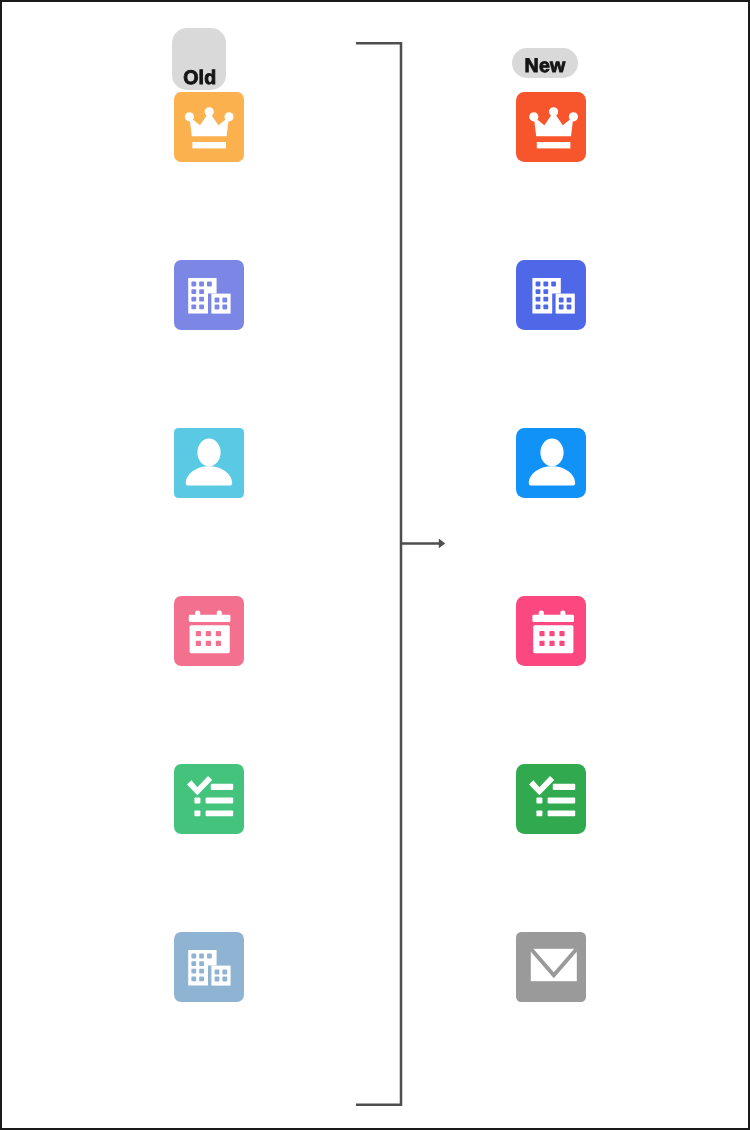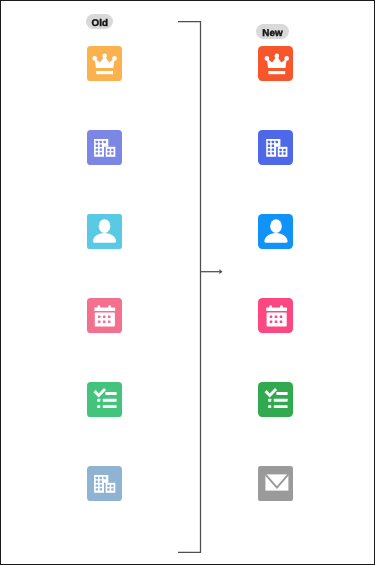--- a/index.html
+++ b/index.html
@@ -11,21 +11,21 @@
     font-size:9.8px;font-weight:bold;-webkit-text-stroke:0.45px #151515;display:flex;align-items:flex-end;justify-content:center;letter-spacing:0.1px;line-height:1;padding-bottom:0.2px;box-sizing:border-box;}
   .icon{position:absolute;width:35px;height:35px;}
   .icon svg{display:block;width:35px;height:35px;}
   .bracket{position:absolute;left:0;top:0;width:375px;height:565px;pointer-events:none;}
 </style>
 </head>
 <body>
 
 <div class="page">
   <div class="stage" id="stage">
-      <div class="badge" style="left:86.3px;top:14.4px;width:27.2px;height:15px;">
+      <div class="badge" style="left:86.3px;top:14.4px;width:27.2px;height:31px;">
         <span>Old</span>
       </div>
       <div class="badge" style="left:256px;top:14.4px;width:33px;height:14.6px;margin-top:10px;">
         <span>New</span>
       </div>
       <svg class="bracket" viewBox="0 0 375 565">
         <path d="M178 21.6 H200.5 V552.4 H178" fill="none" stroke="#4e4e4e" stroke-width="1.25"></path>
         <g>
           <path d="M200.5 271.7 H219.8" stroke="#4e4e4e" stroke-width="1.25" fill="none"></path>
           <path d="M219.4 269.3 L222.6 271.7 L219.4 274.09999999999997 Z" fill="#4e4e4e"></path>

